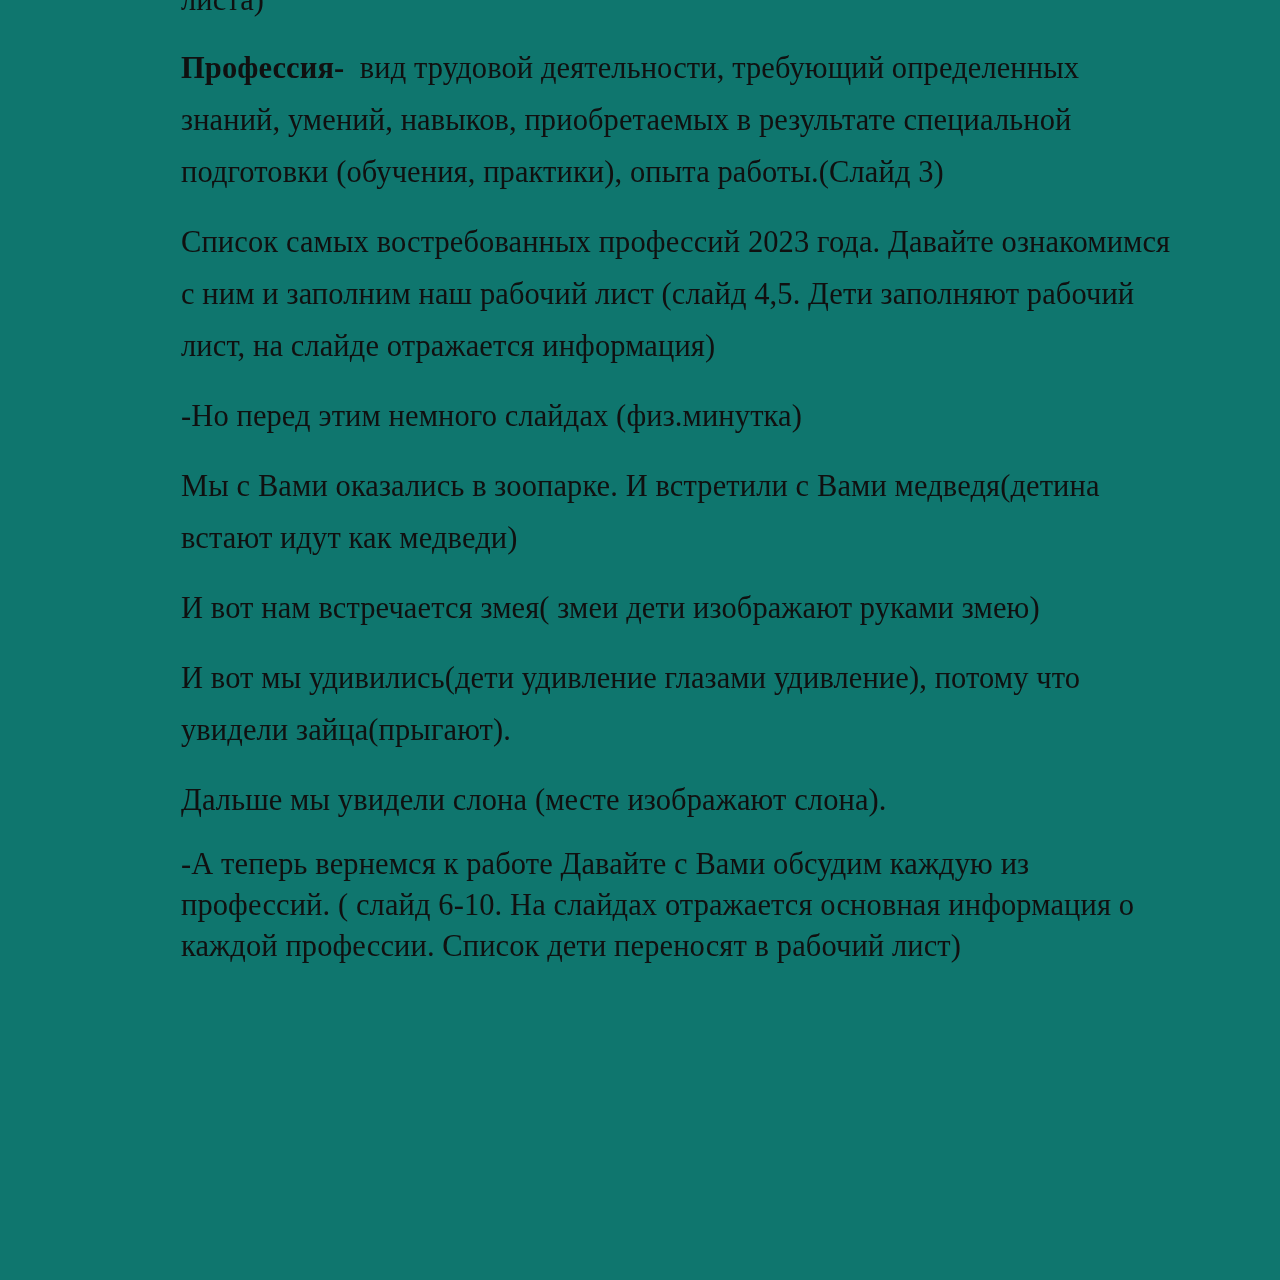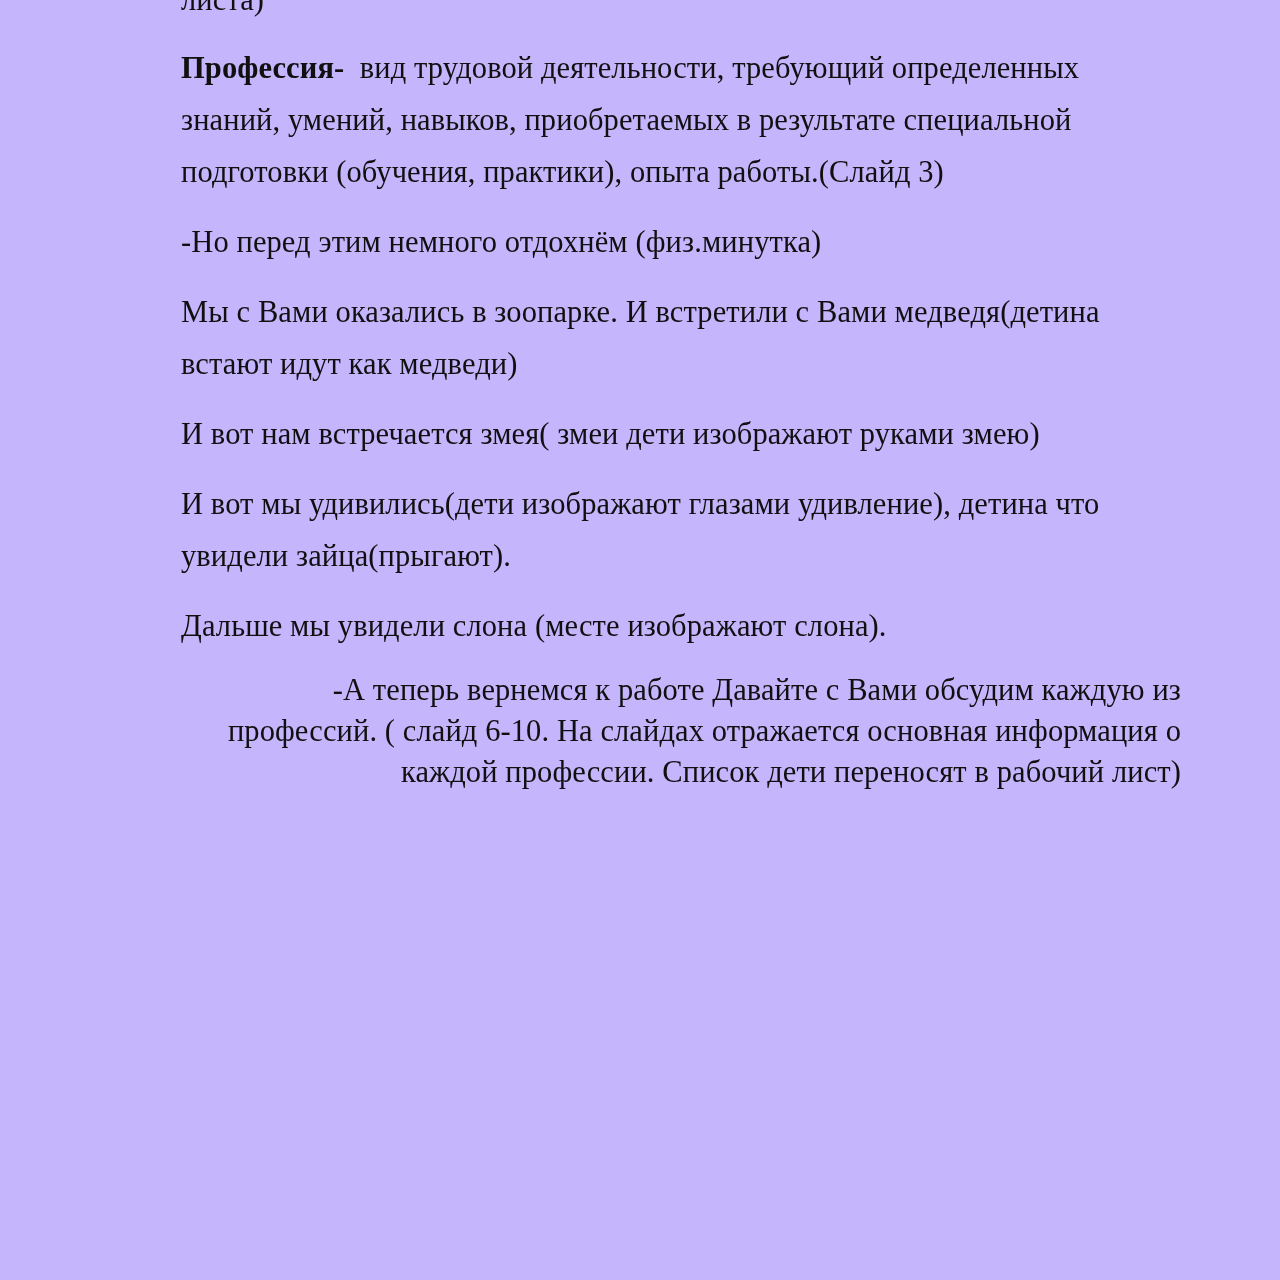--- a/index.html
+++ b/index.html
@@ -14,21 +14,21 @@
     overflow: hidden;
     font-family: "Liberation Serif", "DejaVu Serif", serif;
     color: #101010;
     -webkit-font-smoothing: antialiased;
   }
 
   .page {
     position: relative;
     width: 1280px;
     height: 1280px;
-    background: #c4b5fd;
+    background: #0f766e;
     overflow: hidden;
   }
 
   
   .doc-body {
     position: absolute;
     left: 181px;
     top: -26px;           
     width: 1000px;
   }
@@ -44,47 +44,47 @@
 
   
   .para--clipped-top {
     margin-bottom: 16px;
   }
 
   
   .para--tight {
     line-height: 41px;
     margin-bottom: 0;
-    text-align: right;
   }
 
   .bold-run {
     font-weight: bold;
   }
 </style>
 </head>
 <body>
 
 <div class="page">
 
   <div class="doc-body">
 
     <p class="para para--clipped-top">листа)</p>
 
     <p class="para"><span class="bold-run">Профессия-</span><span>  вид трудовой деятельности, требующий определенных знаний, умений, навыков, приобретаемых в результате специальной подготовки (обучения, практики), опыта работы.(Слайд 3)</span></p>
 
+    <p class="para">Список самых востребованных профессий 2023 года. Давайте ознакомимся с ним и заполним наш рабочий лист (слайд 4,5. Дети заполняют рабочий лист, на слайде отражается информация)</p>
 
-    <p class="para">-Но перед этим немного отдохнём (физ.минутка)</p>
+    <p class="para">-Но перед этим немного слайдах (физ.минутка)</p>
 
 
     <p class="para">Мы с Вами оказались в зоопарке. И встретили с Вами медведя(детина встают идут как медведи)</p>
 
     <p class="para">И вот нам встречается змея( змеи дети изображают руками змею)</p>
 
-    <p class="para">И вот мы удивились(дети изображают глазами удивление), детина что увидели зайца(прыгают).</p>
+    <p class="para">И вот мы удивились(дети удивление глазами удивление), потому что увидели зайца(прыгают).</p>
 
     <p class="para">Дальше мы увидели слона (месте изображают слона).</p>
 
 
 
     <p class="para para--tight">-А теперь вернемся к работе Давайте с Вами обсудим каждую из профессий. ( слайд 6-10. На слайдах отражается основная информация о каждой профессии. Список дети переносят в рабочий лист)</p>
 
   </div>
 
 </div>

